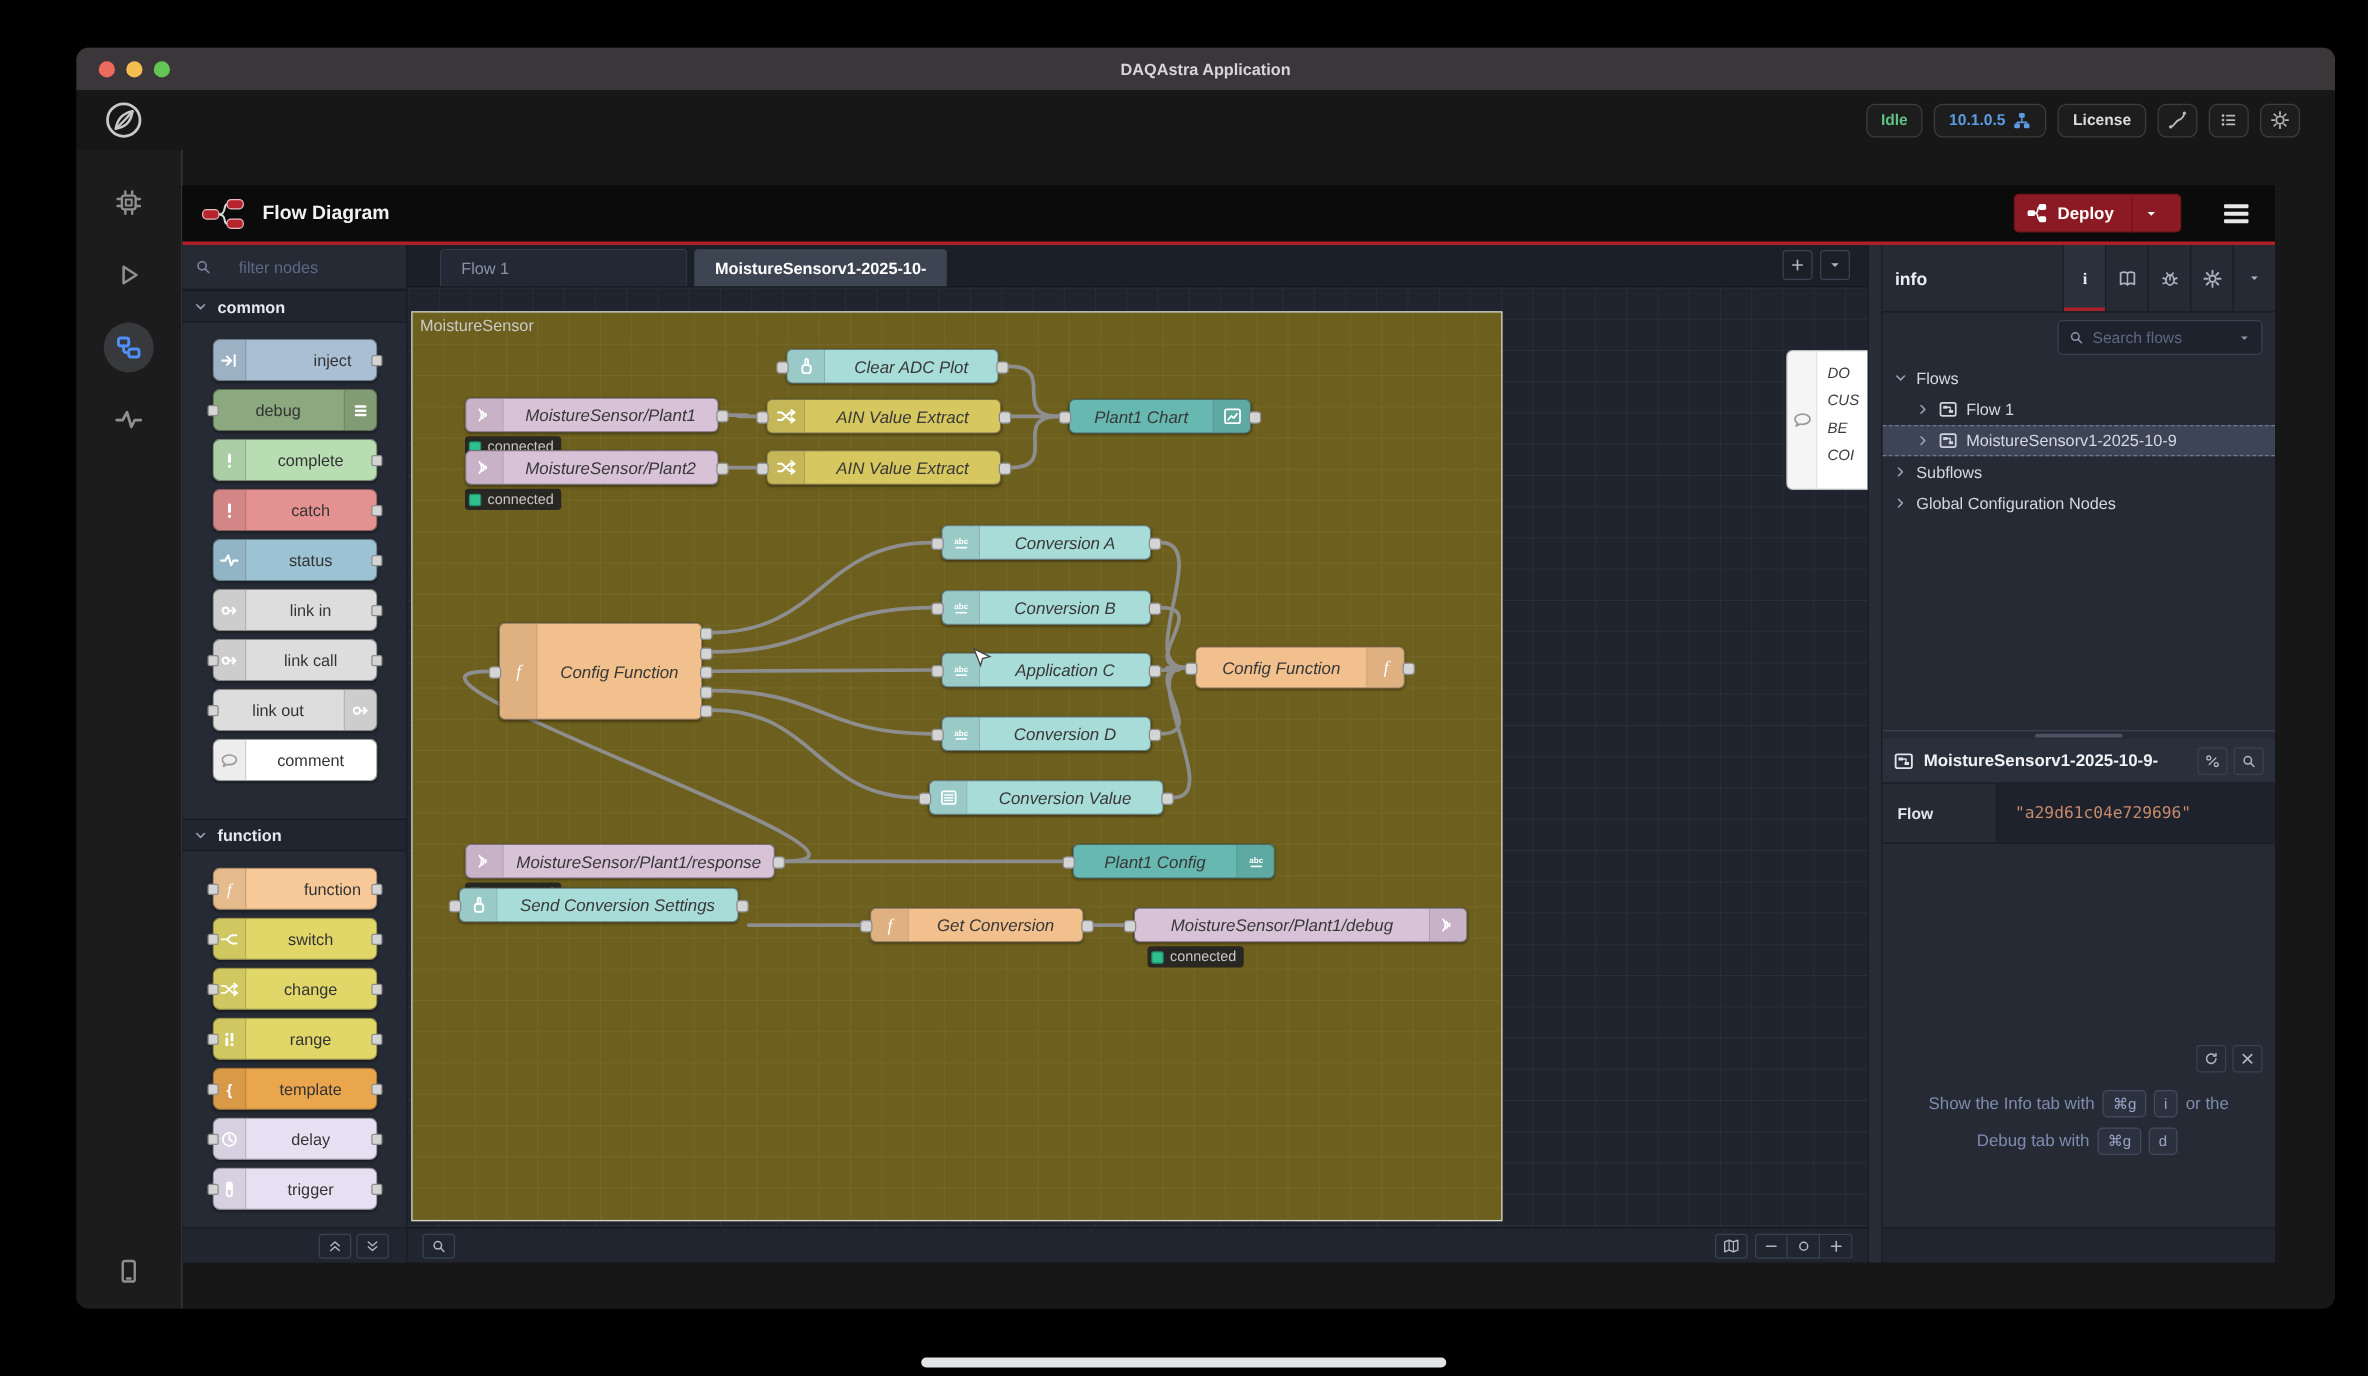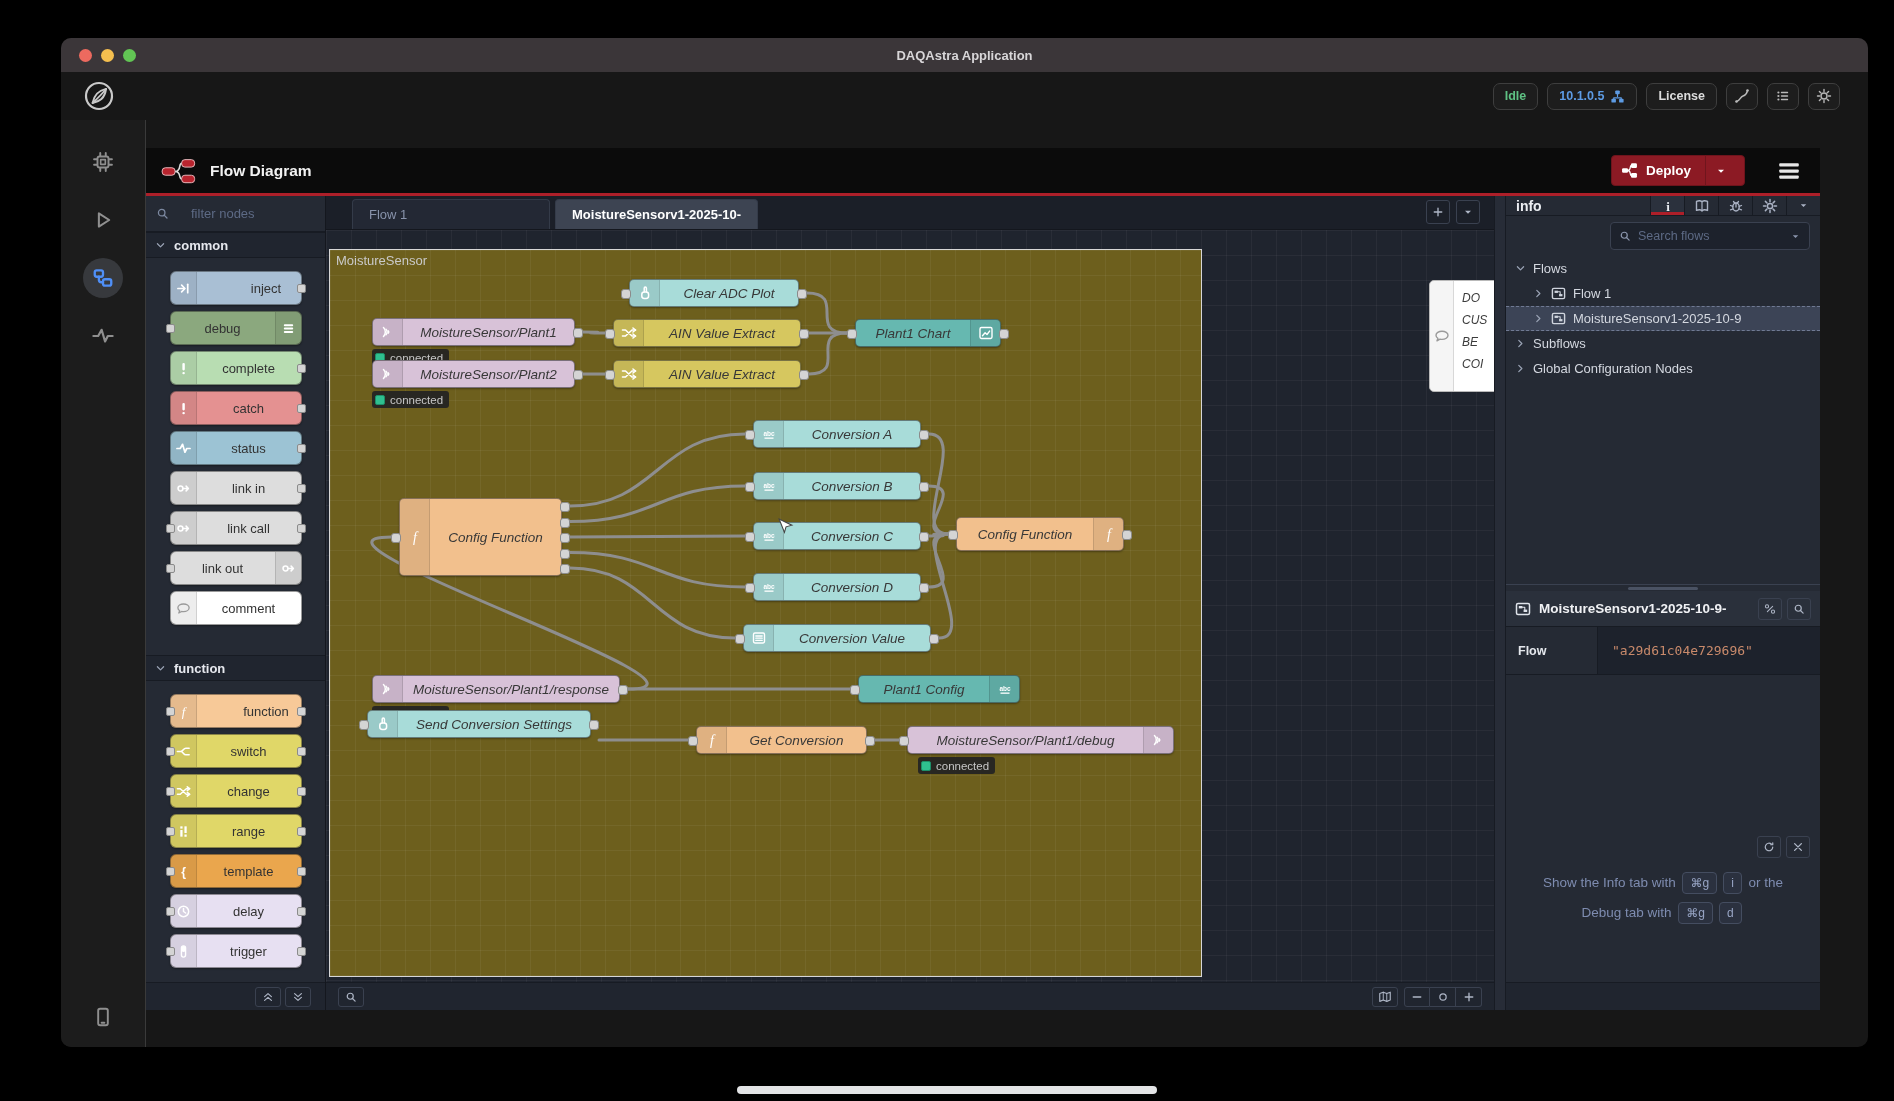--- a/index.html
+++ b/index.html
@@ -92,28 +92,28 @@
   .cursor { position:absolute; width:17px; height:17px; z-index:9; }
   .cfooter { position:absolute; bottom:0; left:0; right:0; height:28px; background:#20252f; border-top:1px solid #171b23; display:flex; align-items:center; padding:0 12px; }
   .cfoot-right { margin-left:auto; display:flex; gap:6px; align-items:center; }
   .zoomgroup { display:flex; }
   .zoomgroup .sqbtn { border-radius:0; border-left:none; }
   .zoomgroup .sqbtn:first-child { border-radius:3px 0 0 3px; border-left:1px solid #3a4150; }
   .zoomgroup .sqbtn:last-child { border-radius:0 3px 3px 0; }
   .splitter { width:12px; background:#272c37; border-left:1px solid #171b23; border-right:1px solid #171b23; }
   
   .sidebar { flex:1; background:#252a34; position:relative; overflow:hidden; }
-  .sb-header { height:20px; border-bottom:1px solid #171b23; display:flex; align-items:stretch; padding-left:10px; }
+  .sb-header { height:54px; border-bottom:1px solid #171b23; display:flex; align-items:stretch; padding-left:10px; }
   .sb-title { display:flex; align-items:center; gap:7px; color:#eceef2; font-size:14px; font-weight:bold; }
   .sb-tabs { margin-left:auto; display:flex; align-items:stretch; }
   .sb-tab { width:34px; display:flex; align-items:center; justify-content:center; color:#aab2c4; border-left:1px solid #171b23; }
   .sb-tab .icon { width:16px; height:16px; }
   .sb-tab.active { background:#2b313d; box-shadow:inset 0 -3px 0 #ad1f29; color:#e8ebf1; }
   .sb-search { height:40px; display:flex; justify-content:flex-end; align-items:center; padding:0 10px; }
-  .searchbox { width:200px; height:28px; background:#1d222c; border:1px solid #3a4150; border-radius:4px; display:flex; align-items:center; gap:7px; padding:0 8px; }
+  .searchbox { width:164px; height:28px; background:#1d222c; border:1px solid #3a4150; border-radius:4px; display:flex; align-items:center; gap:7px; padding:0 8px; }
   .searchbox .icon { width:12px; height:12px; color:#8b96ad; }
   .searchbox input { flex:1; background:transparent; border:none; outline:none; color:#dfe3ec; font-size:12.5px; font-family:inherit; min-width:0; }
   .searchbox input::placeholder { color:#5d6a85; }
   .searchbox .caret { width:11px; height:11px; color:#8b96ad; }
   .tree-row { height:25px; display:flex; align-items:center; gap:7px; color:#d4d8e0; font-size:13px; padding-left:9px; }
   .tree-row .chev { width:11px; height:11px; color:#9aa3b5; flex:none; }
   .tree-row .ficon { width:15px; height:15px; color:#cfd4dd; flex:none; }
   .tree-row.indent { padding-left:27px; }
   .tree-row.selected { background:#3c4456; border-top:1px dashed #707a93; border-bottom:1px dashed #707a93; }
   .tree-row .lbl { white-space:nowrap; overflow:hidden; }
@@ -704,21 +704,21 @@
               </div>
               <div class="node" style="left: 427px; top: 292px; width: 168px; height: 28px; background: rgb(168, 220, 217);">
                 <span class="stripe left">
                   <span class="icon">
                     <svg viewBox="0 0 16 16">
                       <text x="8" y="9.5" text-anchor="middle" font-size="6.5" font-weight="bold" fill="currentColor">abc</text>
                       <rect x="3.5" y="11.5" width="9" height="1.3" fill="currentColor"></rect>
                     </svg>
                   </span>
                 </span>
-                <span class="nlabel">Conversion C</span>
+                <span class="nlabel">Application C</span>
                 <span class="nub" style="left: -9px; top: 9px;"></span>
                 <span class="nub" style="right: -9px; top: 9px;"></span>
               </div>
               <div class="node" style="left: 427px; top: 343px; width: 168px; height: 28px; background: rgb(168, 220, 217);">
                 <span class="stripe left">
                   <span class="icon">
                     <svg viewBox="0 0 16 16">
                       <text x="8" y="9.5" text-anchor="middle" font-size="6.5" font-weight="bold" fill="currentColor">abc</text>
                       <rect x="3.5" y="11.5" width="9" height="1.3" fill="currentColor"></rect>
                     </svg>

